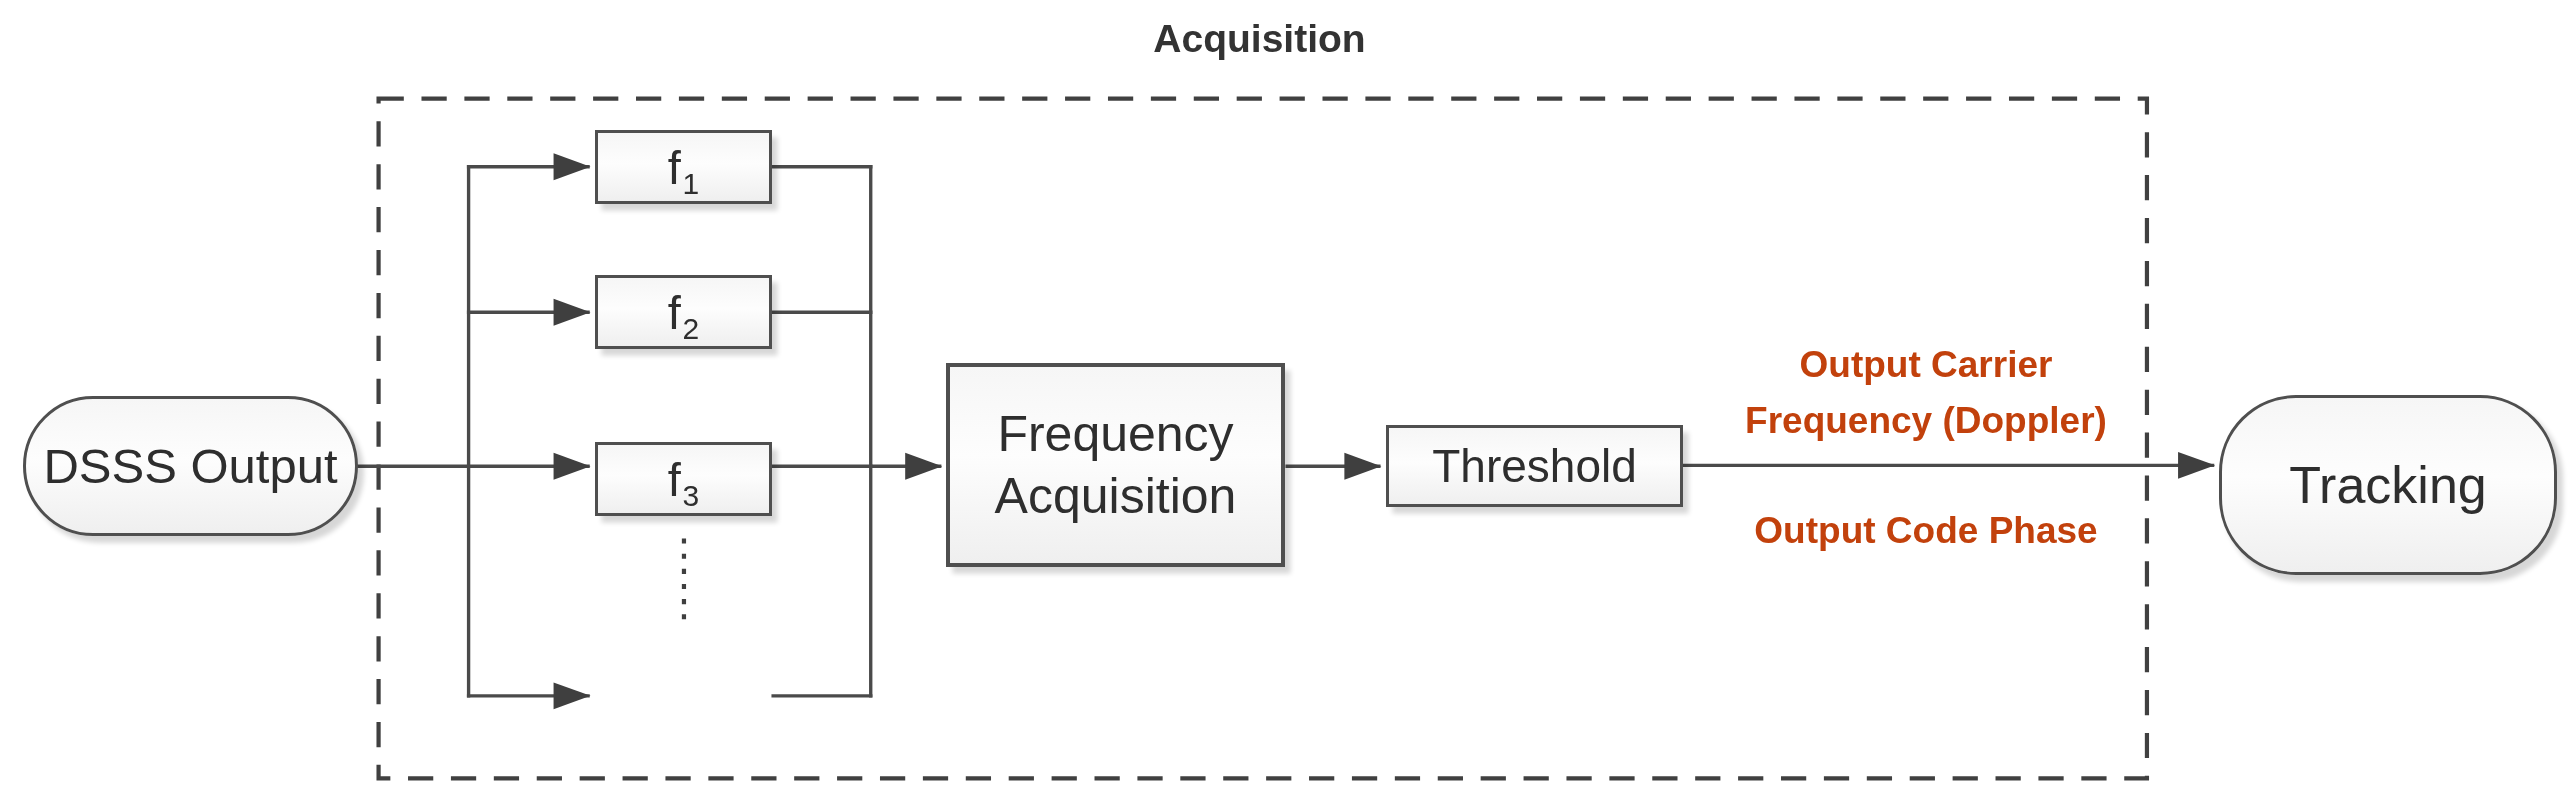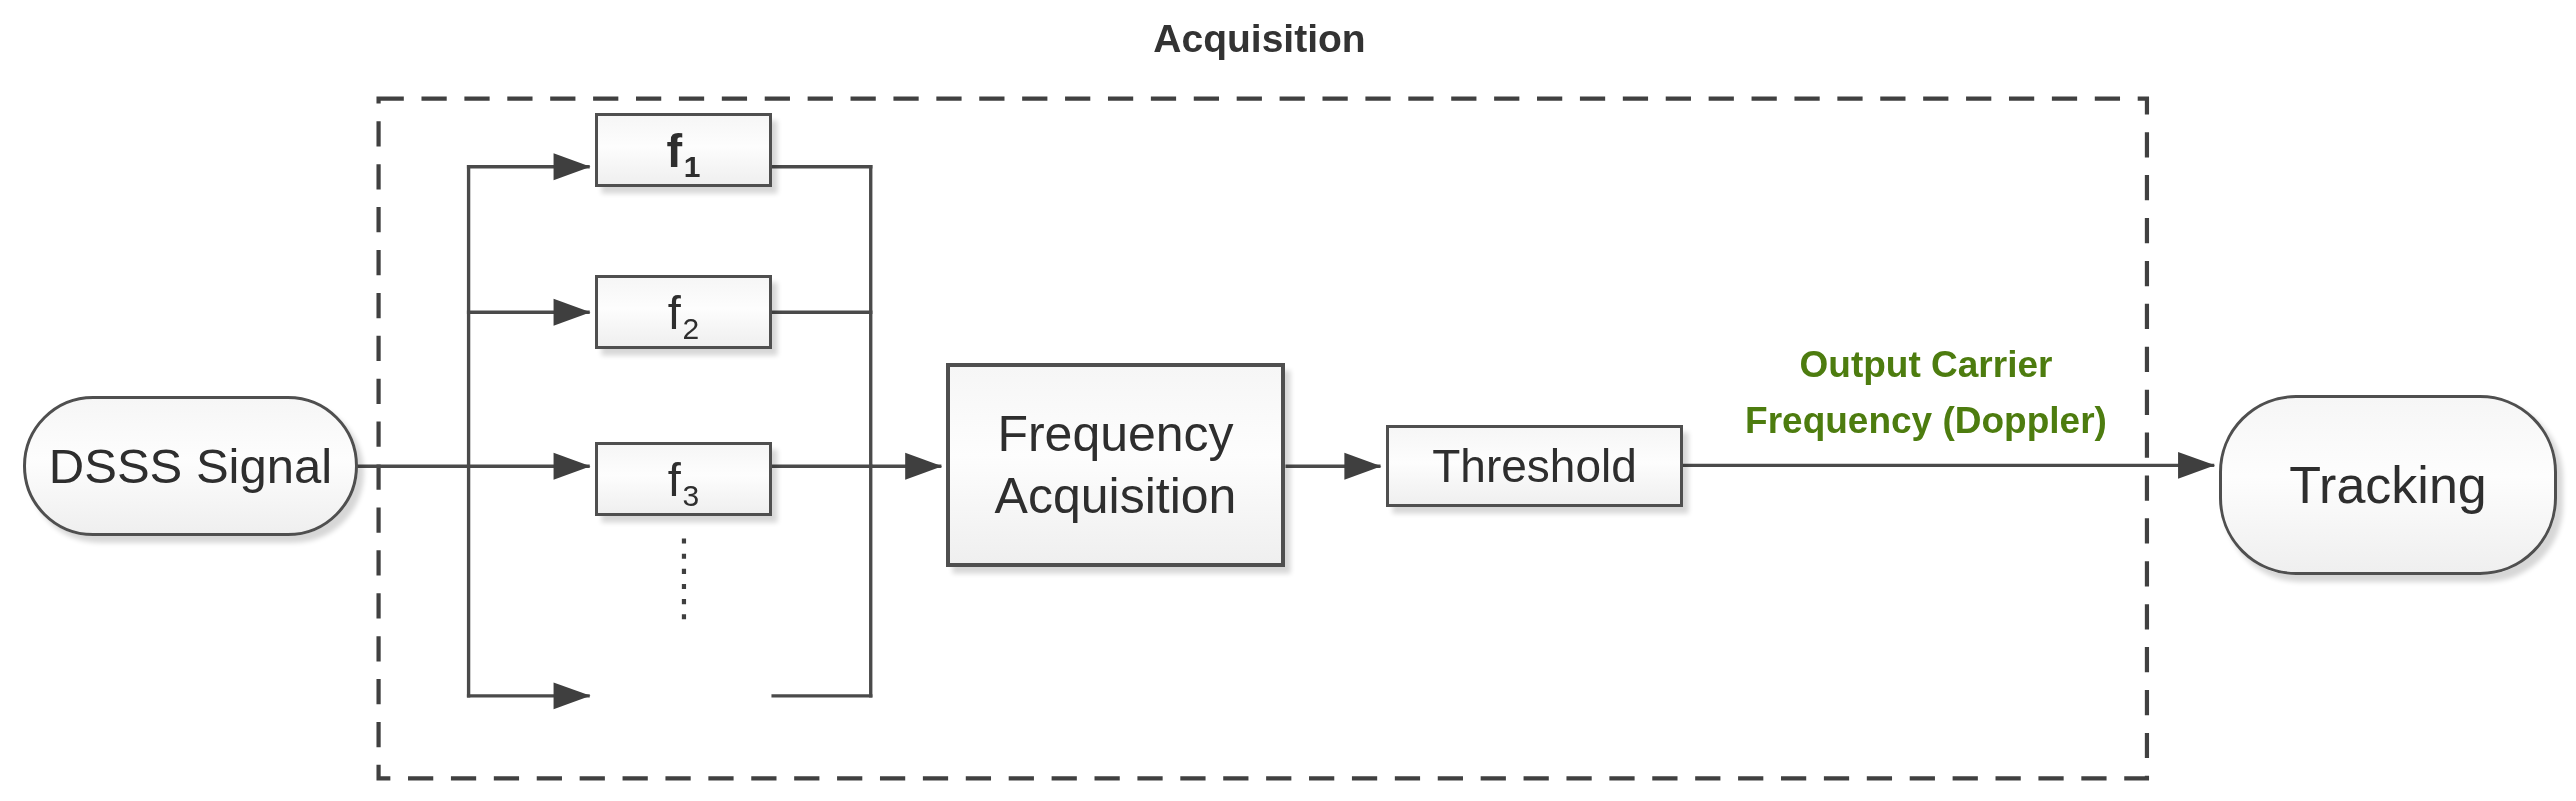--- a/index.html
+++ b/index.html
@@ -29,39 +29,39 @@
   .stadium { border-radius: 77px; font-size: 49px; }
   #dsss-node     { left: 23px;   top: 396px; width: 335px; height: 140px; }
   #tracking-node { left: 2219px; top: 395px; width: 338px; height: 180px; font-size: 52px; }
 
   .fbox {
     left: 595px; width: 177px; height: 74px;
     font-size: 47px;
     border-width: 3.4px;
   }
   .fbox .sub { font-size: 30px; vertical-align: sub; line-height: 0; margin-left: 1.7px; }
-  #fbox-1 { top: 113px; font-weight: bold; }
+  #fbox-1 { top: 130px; }
   #fbox-2 { top: 275px; align-items: center; }
   #fbox-3 { top: 442px; }
   #fbox-n { top: 659px; }
 
   #parallel-node {
     left: 946px; top: 363px; width: 339px; height: 204px;
     font-size: 50px; line-height: 1.25; border-width: 4.2px;
     padding: 0 8.4px;
   }
   #threshold-node {
     left: 1386px; top: 425px; width: 297px; height: 82px;
     font-size: 46px; border-width: 3.4px;
   }
 
   .floating-label {
     position: absolute;
     text-align: center;
-    color: #4d7c0f;
+    color: #c2410c;
   }
   #acquisition-title {
     left: 1007px; top: 17px; width: 505px;
     font-size: 39px; font-weight: 600; color: #333333;
   }
   #carrier-label {
     left: 1699px; top: 337px; width: 454px;
     font-size: 37px; line-height: 56px; font-weight: 600;
   }
   #codephase-label {
@@ -103,21 +103,21 @@
     <line x1="1528" y1="554" x2="1641" y2="554" stroke="#4a4a4a" stroke-width="4" marker-end="url(#arrow)"></line>
 
     <line x1="2000" y1="553" x2="2632" y2="553" stroke="#4a4a4a" stroke-width="4" marker-end="url(#arrow)"></line>
 
     <line x1="813" y1="640" x2="813" y2="748" stroke="#3f3f3f" stroke-width="5" stroke-dasharray="6 12"></line>
   </svg>
 
   <div class="floating-label" id="acquisition-title">Acquisition</div>
 
   <div class="node stadium" id="dsss-node">
-    <span>DSSS Signal</span>
+    <span>DSSS Output</span>
   </div>
 
   <div class="node fbox" id="fbox-1">
     <span><span>f</span><span class="sub">1</span></span>
   </div>
   <div class="node fbox" id="fbox-2">
     <span><span>f</span><span class="sub">2</span></span>
   </div>
   <div class="node fbox" id="fbox-3">
     <span><span>f</span><span class="sub">3</span></span>
@@ -128,19 +128,22 @@
   </div>
 
   <div class="node" id="threshold-node">
     <span>Threshold</span>
   </div>
 
   <div class="floating-label" id="carrier-label">
     <div>Output Carrier</div>
     <div>Frequency (Doppler)</div>
   </div>
+  <div class="floating-label" id="codephase-label">
+    <div>Output Code Phase</div>
+  </div>
 
   <div class="node stadium" id="tracking-node">
     <span>Tracking</span>
   </div>
 
 </div>
 
 
 </body></html>

